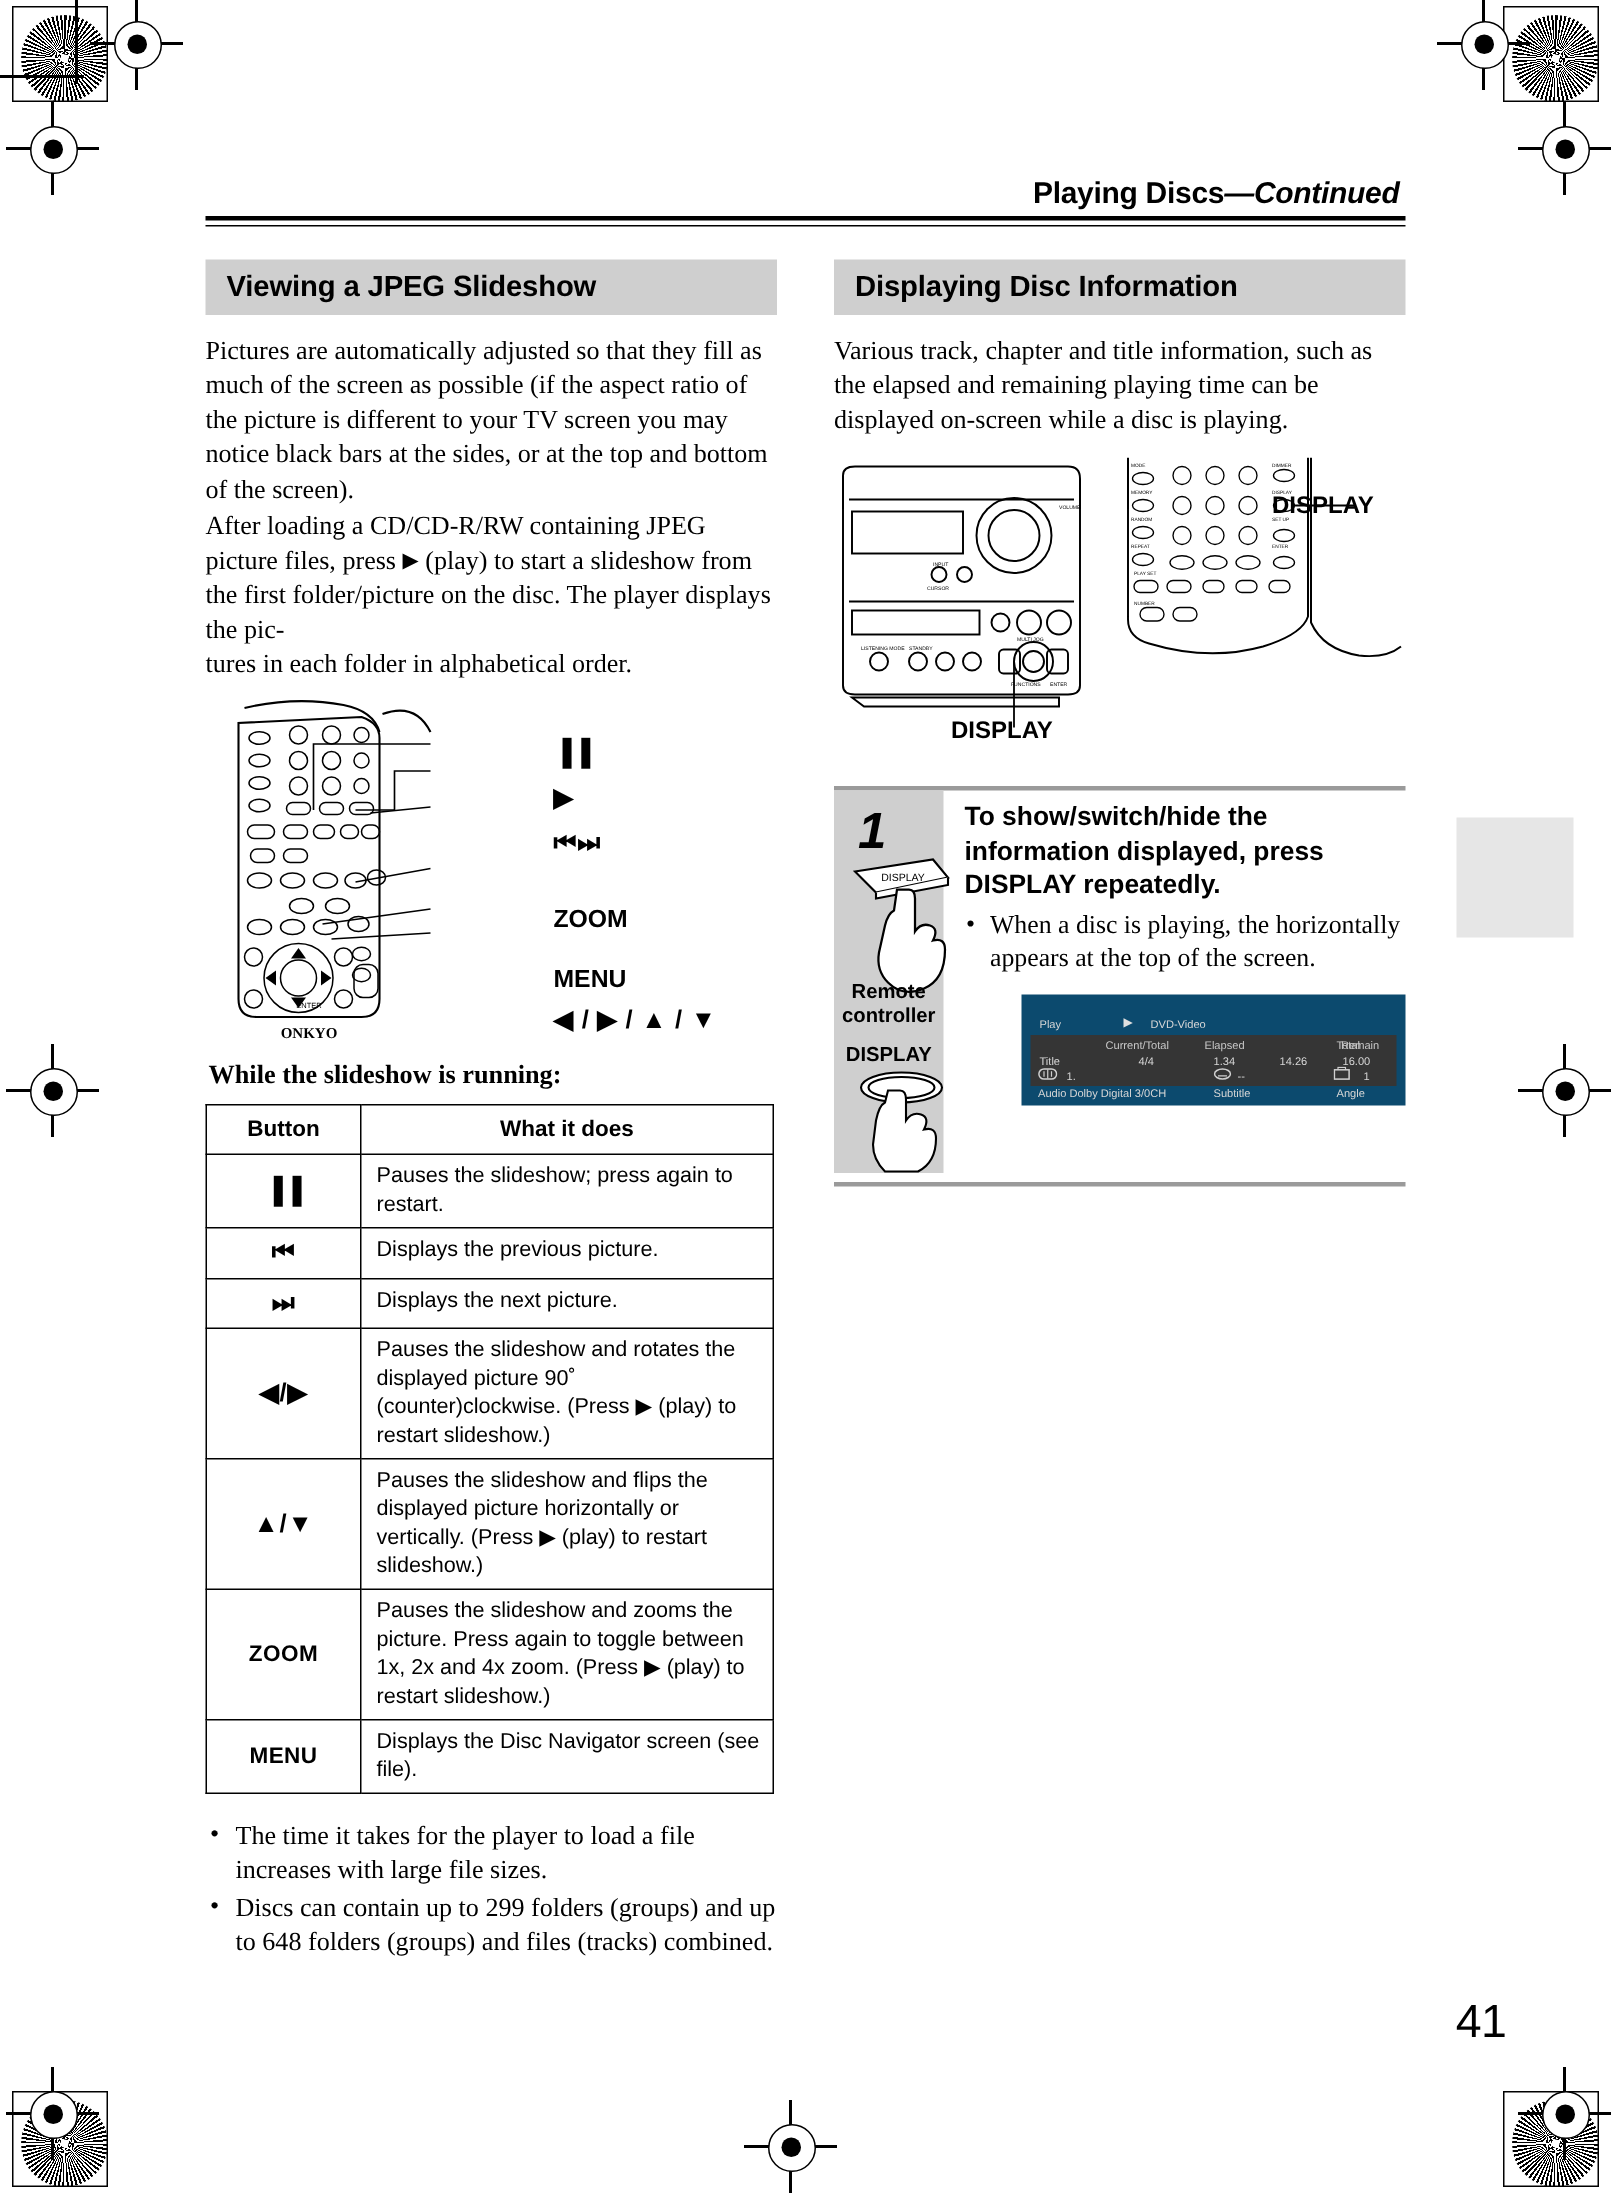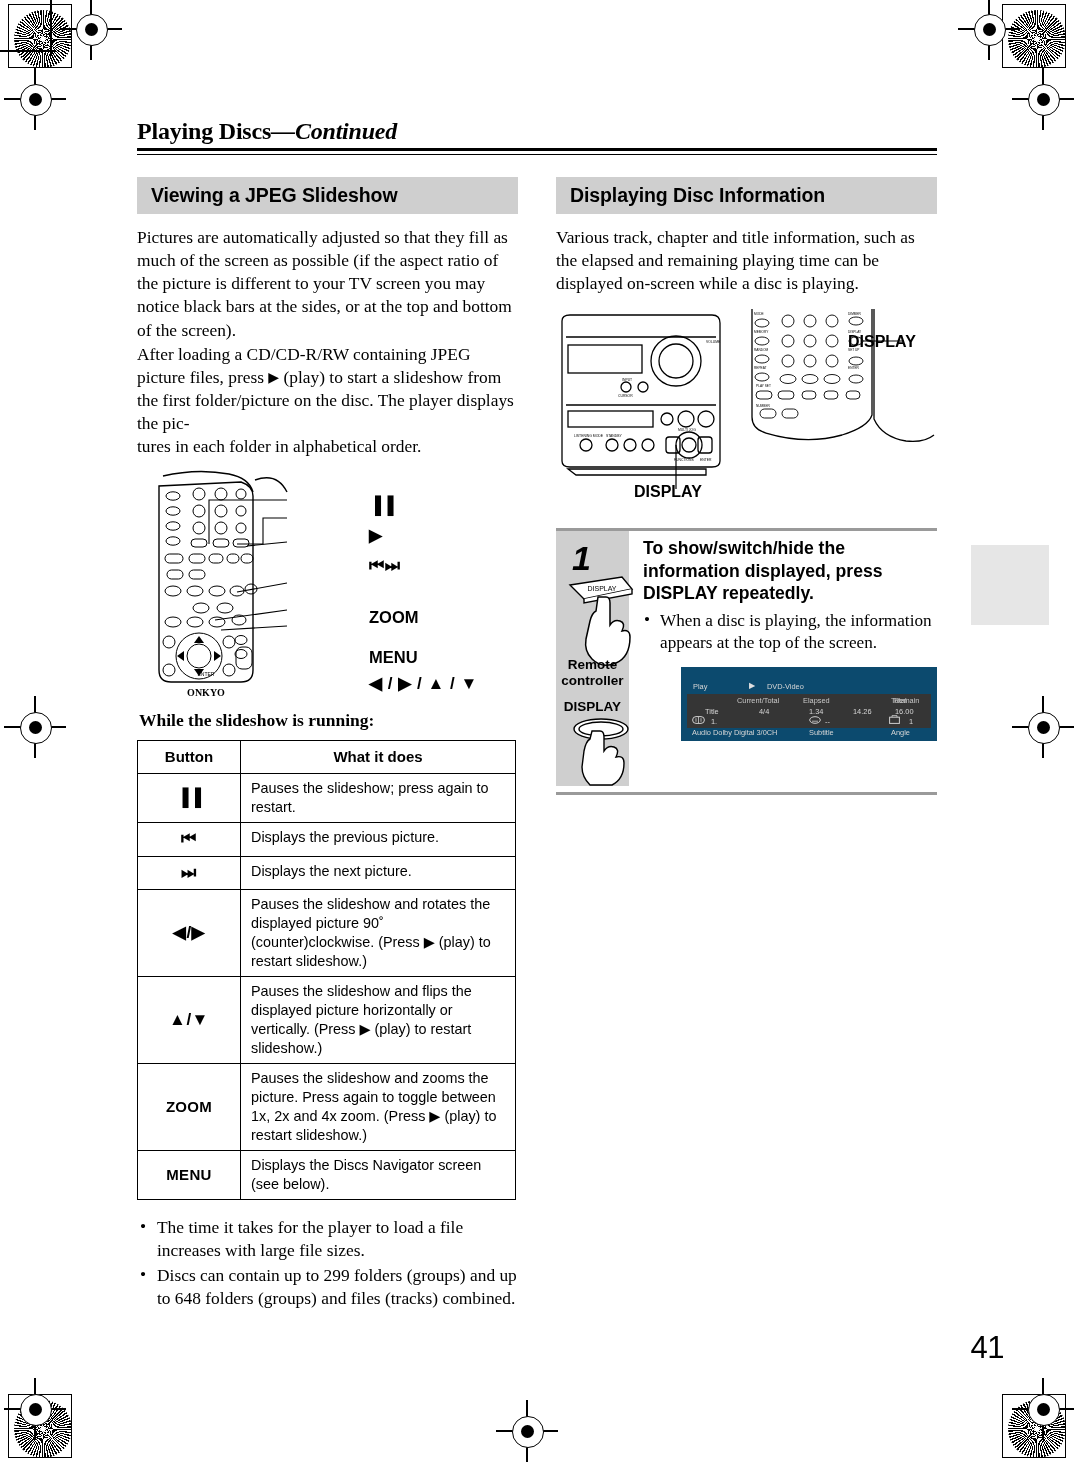--- a/index.html
+++ b/index.html
@@ -23,21 +23,21 @@
     background:
       radial-gradient(circle at 50% 50%, #fff 0 6%, rgba(255,255,255,0) 7%),
       repeating-conic-gradient(#000 0deg 3deg, #fff 3deg 6deg);
   }
   .cornerbox{position:absolute;border:1.5px solid #000;}
   .cropline{position:absolute;background:#000;}
 
   
   .content{position:absolute;left:137px;top:118px;width:800px;}
 
-  .runhead{text-align:left;font-family:Liberation Serif, serif;font-size:24px;
+  .runhead{text-align:right;font-family:Liberation Sans, sans-serif;font-size:20px;
     font-weight:bold;letter-spacing:-0.2px;padding-right:4px;}
   .runhead .cont{font-style:italic;font-weight:bold;}
   .rule-thick{height:3px;background:#000;margin-top:3px;}
   .rule-thin{height:1.5px;background:#000;margin-top:2.5px;}
 
   .cols{display:flex;gap:38px;margin-top:22px;}
   .col{width:381px;position:relative;}
 
   .secthead{background:#cfcfcf;font-family:"Liberation Sans",sans-serif;
     font-weight:bold;font-size:19.5px;padding:7px 0 7px 14px;letter-spacing:-0.1px;}
@@ -306,21 +306,21 @@
             <tr>
               <td class="sym">▲/▼</td>
               <td class="desc">Pauses the slideshow and flips the displayed picture horizontally or vertically. (Press ▶ (play) to restart slideshow.)</td>
             </tr>
             <tr>
               <td class="sym word">ZOOM</td>
               <td class="desc">Pauses the slideshow and zooms the picture. Press again to toggle between 1x, 2x and 4x zoom. (Press ▶ (play) to restart slideshow.)</td>
             </tr>
             <tr>
               <td class="sym word">MENU</td>
-              <td class="desc">Displays the Discs Navigator screen (see below).</td>
+              <td class="desc">Displays the Disc Navigator screen (see file).</td>
             </tr>
           </tbody>
         </table>
 
         <div class="notes">
           <ul>
             <li>The time it takes for the player to load a file increases with large file sizes.</li>
             <li>Discs can contain up to 299 folders (groups) and up to 648 folders (groups) and files (tracks) combined.</li>
           </ul>
         </div>
@@ -454,34 +454,34 @@
                   <ellipse cx="45" cy="12" rx="22" ry="7"></ellipse>
                   <path d="M36 14 L44 14 Q48 14 48 20 L48 34 Q52 28 58 30 Q64 32 60 40
                            Q68 38 68 46 Q68 62 56 68 L34 68 Q26 60 26 50 L28 34
                            Q30 24 34 22 Z"></path>
                 </g>
               </svg>
             </div>
 
             <div class="stepbody">
               <div class="stephead">To show/switch/hide the information displayed, press DISPLAY repeatedly.</div>
-              <div class="stepbullet">When a disc is playing, the information appears at the top of the screen.</div>
+              <div class="stepbullet">When a disc is playing, the horizontally appears at the top of the screen.</div>
 
               <div class="osd">
                 <div class="band r2"></div>
                 <div class="txt" style="left:12px;top:15px;">Play</div>
                 <div class="icn" style="left:68px;top:14px;color:#e0e0e0;">▶</div>
                 <div class="txt" style="left:86px;top:15px;">DVD-Video</div>
 
                 <div class="txt grayrow" style="left:56px;top:29px;">Current/Total</div>
                 <div class="txt grayrow" style="left:122px;top:29px;">Elapsed</div>
                 <div class="txt grayrow" style="left:165px;top:29px;margin-left:48px;">Remain</div>
                 <div class="txt grayrow" style="left:210px;top:29px;">Total</div>
 
-                <div class="txt" style="left:12px;top:40px;margin-left:12px;">Title</div>
+                <div class="txt" style="left:12px;top:40px;">Title</div>
                 <div class="txt" style="left:78px;top:40px;">4/4</div>
                 <div class="txt" style="left:128px;top:40px;">1.34</div>
                 <div class="txt" style="left:172px;top:40px;">14.26</div>
                 <div class="txt" style="left:214px;top:40px;">16.00</div>
 
                 <svg width="13" height="8" viewBox="0 0 13 8" style="position:absolute;left:11px;top:49px;">
                   <rect x="0.6" y="0.6" width="11.8" height="6.8" rx="3.4" fill="none" stroke="#cfcfcf" stroke-width="1"></rect>
                   <path d="M6.5 1 L6.5 7 M4 2.2 L4 5.8 M9 2.2 L9 5.8" stroke="#cfcfcf" stroke-width="0.8"></path>
                 </svg>
                 <div class="txt" style="left:30px;top:50px;">1.</div>

